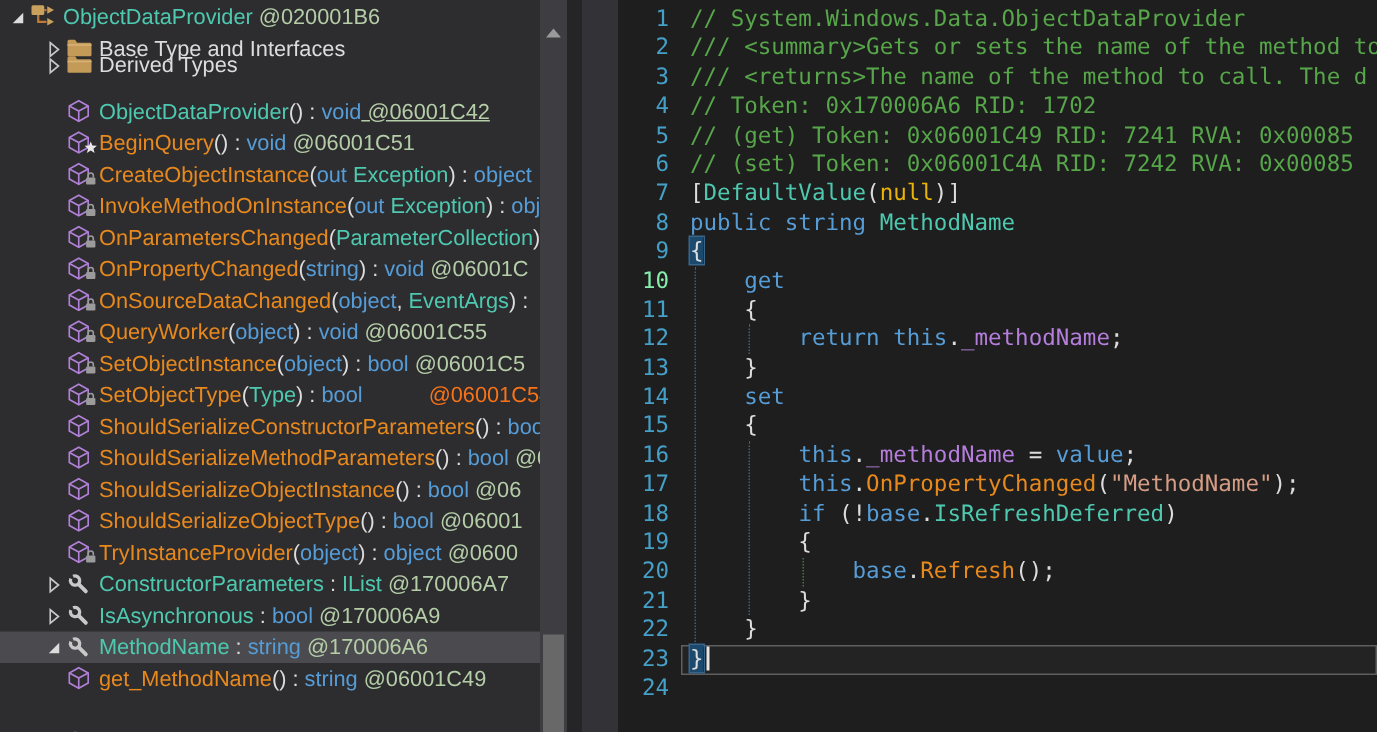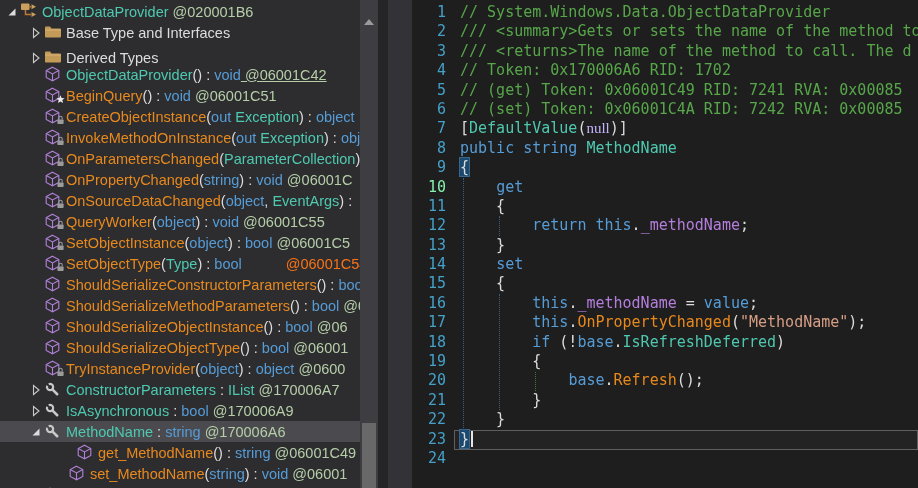--- a/index.html
+++ b/index.html
@@ -52,21 +52,21 @@
               <path d="M5.5 7 V11.5 H11 M9.5 3.75 H11" stroke="#C07A33" stroke-width="1.5" fill="none"></path>
               <polygon points="11.5,1.2 16,3.7 11.5,6.2" fill="#C9A15D"></polygon>
               <polygon points="11.5,9 16,11.5 11.5,14" fill="#C9A15D"></polygon>
             </svg></span><span class="tlabel"><span style="color: rgb(78, 201, 176);">ObjectDataProvider</span><span style="color: rgb(181, 206, 168);"> @020001B6</span></span></div>
         <div class="trow" style="top: 22px; padding-left: 28px;"><span class="texp"><svg width="16" height="16" viewBox="0 0 16 16">
               <path d="M5.5 3.5 L11 8 L5.5 12.5 Z" fill="none" stroke="#C8C8C8" stroke-width="1.1"></path>
             </svg></span><span class="ticon"><svg width="18" height="16" viewBox="0 0 18 16">
               <path d="M1 3.5 q0-1 1-1 h4 l1.5 2 h8.5 q1 0 1 1 v7 q0 1 -1 1 h-14 q-1 0 -1-1 z" fill="#C49A58"></path>
               <path d="M1 6 h16" stroke="#D8B377" stroke-width="1"></path>
             </svg></span><span class="tlabel"><span style="color: rgb(220, 220, 220);">Base Type and Interfaces</span></span></div>
-        <div class="trow" style="top: 47px; padding-left: 28px; align-items: center;"><span class="texp"><svg width="16" height="16" viewBox="0 0 16 16">
+        <div class="trow" style="top: 33px; padding-left: 28px; align-items: center;"><span class="texp"><svg width="16" height="16" viewBox="0 0 16 16">
               <path d="M5.5 3.5 L11 8 L5.5 12.5 Z" fill="none" stroke="#C8C8C8" stroke-width="1.1"></path>
             </svg></span><span class="ticon"><svg width="18" height="16" viewBox="0 0 18 16">
               <path d="M1 3.5 q0-1 1-1 h4 l1.5 2 h8.5 q1 0 1 1 v7 q0 1 -1 1 h-14 q-1 0 -1-1 z" fill="#C49A58"></path>
               <path d="M1 6 h16" stroke="#D8B377" stroke-width="1"></path>
             </svg></span><span class="tlabel"><span style="color: rgb(220, 220, 220);">Derived Types</span></span></div>
         <div class="trow" style="top: 64px; padding-left: 28px;"><span class="texp"></span><span class="ticon"><svg width="17" height="16" viewBox="0 0 17 16">
               <g fill="none" stroke="#B180D7" stroke-width="1.1">
                 <path d="M8.5 1.2 L14.8 4.6 V11.4 L8.5 14.8 L2.2 11.4 V4.6 Z"></path>
                 <path d="M2.2 4.6 L8.5 8 L14.8 4.6 M8.5 8 V14.8"></path>
               </g>
@@ -201,32 +201,26 @@
               </g>
             </svg></span><span class="tlabel"><span style="color: rgb(78, 201, 176);">IsAsynchronous</span><span style="color: rgb(220, 220, 220);"> : </span><span style="color: rgb(86, 156, 214);">bool</span><span style="color: rgb(181, 206, 168);"> @170006A9</span></span></div>
         <div class="trow sel" style="top: 421px; padding-left: 28px;"><span class="texp"><svg width="16" height="16" viewBox="0 0 16 16">
               <polygon points="11.5,4.5 11.5,11.5 4.5,11.5" fill="#DCDCDC"></polygon>
             </svg></span><span class="ticon"><svg width="18" height="18" viewBox="0 0 18 18">
               <g transform="rotate(-45 9 9)">
                 <path d="M10.06 1.89 A3.1 3.1 0 1 1 7.94 1.89" fill="none" stroke="#C8C8C8" stroke-width="2.2"></path>
                 <rect x="7.7" y="7.2" width="2.6" height="9" rx="1.2" fill="#C8C8C8"></rect>
               </g>
             </svg></span><span class="tlabel"><span style="color: rgb(78, 201, 176);">MethodName</span><span style="color: rgb(220, 220, 220);"> : </span><span style="color: rgb(86, 156, 214);">string</span><span style="color: rgb(181, 206, 168);"> @170006A6</span></span></div>
-        <div class="trow" style="top: 442px; padding-left: 60px;"><span class="texp"></span><span class="ticon"><svg width="17" height="16" viewBox="0 0 17 16">
+        <div class="trow" style="top: 442px; padding-left: 28px;"><span class="texp"></span><span class="ticon"><svg width="17" height="16" viewBox="0 0 17 16">
               <g fill="none" stroke="#B180D7" stroke-width="1.1">
                 <path d="M8.5 1.2 L14.8 4.6 V11.4 L8.5 14.8 L2.2 11.4 V4.6 Z"></path>
                 <path d="M2.2 4.6 L8.5 8 L14.8 4.6 M8.5 8 V14.8"></path>
               </g>
             </svg></span><span class="tlabel"><span style="color: rgb(232, 137, 29);">get_MethodName</span><span style="color: rgb(220, 220, 220);">() : </span><span style="color: rgb(86, 156, 214);">string</span><span style="color: rgb(181, 206, 168);"> @06001C49</span></span></div>
-        <div class="trow" style="top: 463px; padding-left: 52px;"><span class="texp"></span><span class="ticon"><svg width="17" height="16" viewBox="0 0 17 16">
-              <g fill="none" stroke="#B180D7" stroke-width="1.1">
-                <path d="M8.5 1.2 L14.8 4.6 V11.4 L8.5 14.8 L2.2 11.4 V4.6 Z"></path>
-                <path d="M2.2 4.6 L8.5 8 L14.8 4.6 M8.5 8 V14.8"></path>
-              </g>
-            </svg></span><span class="tlabel"><span style="color: rgb(232, 137, 29);">set_MethodName</span><span style="color: rgb(220, 220, 220);">(</span><span style="color: rgb(86, 156, 214);">string</span><span style="color: rgb(220, 220, 220);">) : </span><span style="color: rgb(86, 156, 214);">void</span><span style="color: rgb(181, 206, 168);"> @06001</span></span></div>
         <div class="trow" style="top: 484px; padding-left: 28px;"><span class="texp"><svg width="16" height="16" viewBox="0 0 16 16">
               <path d="M5.5 3.5 L11 8 L5.5 12.5 Z" fill="none" stroke="#C8C8C8" stroke-width="1.1"></path>
             </svg></span><span class="ticon"><svg width="18" height="18" viewBox="0 0 18 18">
               <g transform="rotate(-45 9 9)">
                 <path d="M10.06 1.89 A3.1 3.1 0 1 1 7.94 1.89" fill="none" stroke="#C8C8C8" stroke-width="2.2"></path>
                 <rect x="7.7" y="7.2" width="2.6" height="9" rx="1.2" fill="#C8C8C8"></rect>
               </g>
             </svg></span><span class="tlabel"></span></div>
       </div>
     <div class="vscroll">
@@ -237,21 +231,21 @@
   <div class="split"></div>
   <div class="editor" id="editor">
     <div class="gmargin"></div>
     <div class="code" id="code-lines">
         <div class="cline"><span class="ln" style="color: rgb(69, 160, 200);">1</span><span class="lc"><span style="color: rgb(87, 166, 74);">// System.Windows.Data.ObjectDataProvider</span></span></div>
         <div class="cline"><span class="ln" style="color: rgb(69, 160, 200);">2</span><span class="lc"><span style="color: rgb(87, 166, 74);">/// &lt;summary&gt;Gets or sets the name of the method to</span></span></div>
         <div class="cline"><span class="ln" style="color: rgb(69, 160, 200);">3</span><span class="lc"><span style="color: rgb(87, 166, 74);">/// &lt;returns&gt;The name of the method to call. The d</span></span></div>
         <div class="cline"><span class="ln" style="color: rgb(69, 160, 200);">4</span><span class="lc"><span style="color: rgb(87, 166, 74);">// Token: 0x170006A6 RID: 1702</span></span></div>
         <div class="cline"><span class="ln" style="color: rgb(69, 160, 200);">5</span><span class="lc"><span style="color: rgb(87, 166, 74);">// (get) Token: 0x06001C49 RID: 7241 RVA: 0x00085</span></span></div>
         <div class="cline"><span class="ln" style="color: rgb(69, 160, 200);">6</span><span class="lc"><span style="color: rgb(87, 166, 74);">// (set) Token: 0x06001C4A RID: 7242 RVA: 0x00085</span></span></div>
-        <div class="cline"><span class="ln" style="color: rgb(69, 160, 200);">7</span><span class="lc"><span style="color: rgb(220, 220, 220);">[</span><span style="color: rgb(78, 201, 176);">DefaultValue</span><span style="color: rgb(220, 220, 220);">(</span><span style="color: #c4b5fd; font-family: Liberation Serif, serif;">null</span><span style="color: rgb(220, 220, 220);">)]</span></span></div>
+        <div class="cline"><span class="ln" style="color: rgb(69, 160, 200);">7</span><span class="lc"><span style="color: rgb(220, 220, 220);">[</span><span style="color: rgb(78, 201, 176);">DefaultValue</span><span style="color: rgb(220, 220, 220);">(</span><span style="color: #eab308;">null</span><span style="color: rgb(220, 220, 220);">)]</span></span></div>
         <div class="cline"><span class="ln" style="color: rgb(69, 160, 200);">8</span><span class="lc"><span style="color: rgb(86, 156, 214);">public string </span><span style="color: rgb(78, 201, 176);">MethodName</span></span></div>
         <div class="cline"><span class="ln" style="color: rgb(69, 160, 200);">9</span><span class="lc"><span class="bh" style="color: rgb(220, 220, 220);">{</span></span></div>
         <div class="cline"><span class="ln" style="color: #86efac;">10</span><span class="lc"><span style="color: rgb(220, 220, 220);">    </span><span style="color: rgb(86, 156, 214);">get</span></span></div>
         <div class="cline"><span class="ln" style="color: rgb(69, 160, 200);">11</span><span class="lc"><span style="color: rgb(220, 220, 220);">    {</span></span></div>
         <div class="cline"><span class="ln" style="color: rgb(69, 160, 200);">12</span><span class="lc"><span style="color: rgb(220, 220, 220);">        </span><span style="color: rgb(86, 156, 214);">return this</span><span style="color: rgb(220, 220, 220);">.</span><span style="color: rgb(181, 126, 220);">_methodName</span><span style="color: rgb(220, 220, 220);">;</span></span></div>
         <div class="cline"><span class="ln" style="color: rgb(69, 160, 200);">13</span><span class="lc"><span style="color: rgb(220, 220, 220);">    }</span></span></div>
         <div class="cline"><span class="ln" style="color: rgb(69, 160, 200);">14</span><span class="lc"><span style="color: rgb(220, 220, 220);">    </span><span style="color: rgb(86, 156, 214);">set</span></span></div>
         <div class="cline"><span class="ln" style="color: rgb(69, 160, 200);">15</span><span class="lc"><span style="color: rgb(220, 220, 220);">    {</span></span></div>
         <div class="cline"><span class="ln" style="color: rgb(69, 160, 200);">16</span><span class="lc"><span style="color: rgb(220, 220, 220);">        </span><span style="color: rgb(86, 156, 214);">this</span><span style="color: rgb(220, 220, 220);">.</span><span style="color: rgb(181, 126, 220);">_methodName</span><span style="color: rgb(220, 220, 220);"> = </span><span style="color: rgb(86, 156, 214);">value</span><span style="color: rgb(220, 220, 220);">;</span></span></div>
         <div class="cline"><span class="ln" style="color: rgb(69, 160, 200);">17</span><span class="lc"><span style="color: rgb(220, 220, 220);">        </span><span style="color: rgb(86, 156, 214);">this</span><span style="color: rgb(220, 220, 220);">.</span><span style="color: rgb(232, 137, 29);">OnPropertyChanged</span><span style="color: rgb(220, 220, 220);">(</span><span style="color: rgb(214, 157, 133);">"MethodName"</span><span style="color: rgb(220, 220, 220);">);</span></span></div>

